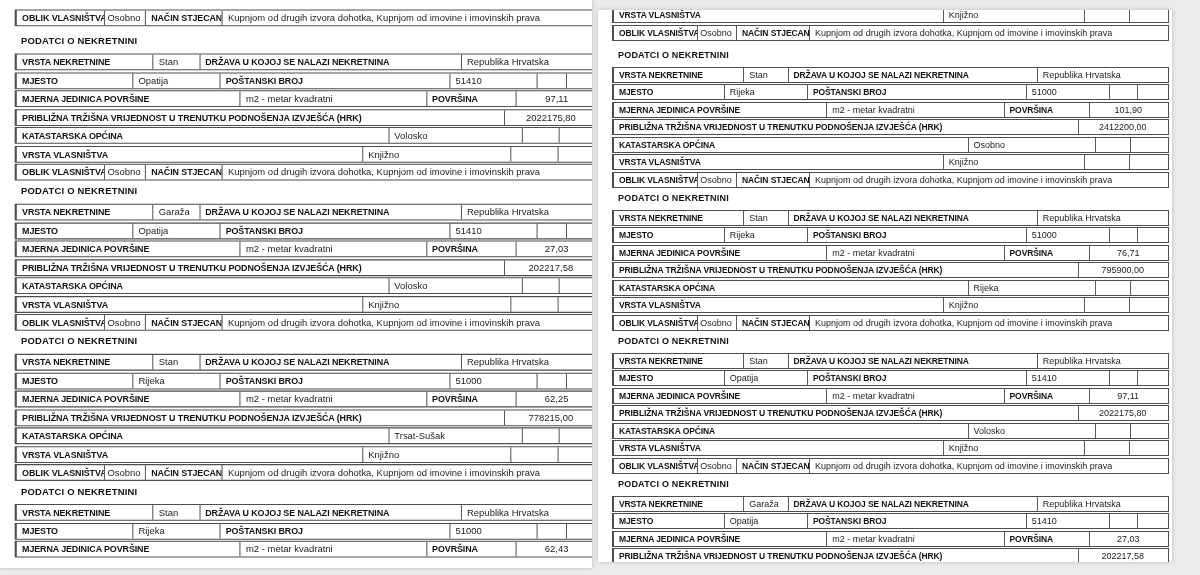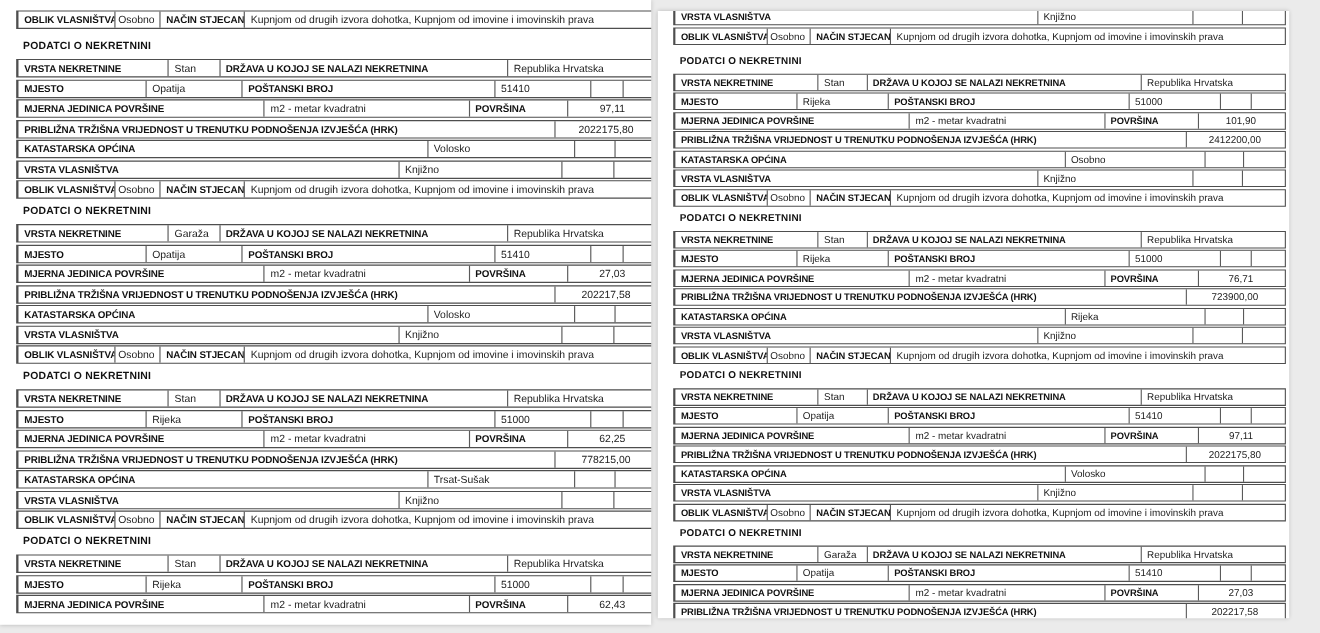--- a/index.html
+++ b/index.html
@@ -294,21 +294,21 @@
           <div class="cell" style="width: 5.5%;"></div>
         </div>
         <div class="row">
           <div class="cell label" style="width: 38.5%;">MJERNA JEDINICA POVRŠINE</div>
           <div class="cell" style="width: 32%;">m2 - metar kvadratni</div>
           <div class="cell label" style="width: 15.5%;">POVRŠINA</div>
           <div class="cell center" style="width: 14%;">76,71</div>
         </div>
         <div class="row">
           <div class="cell label" style="width: 84%;">PRIBLIŽNA TRŽIŠNA VRIJEDNOST U TRENUTKU PODNOŠENJA IZVJEŠĆA (HRK)</div>
-          <div class="cell center" style="width: 16%;">723900,00</div>
+          <div class="cell center" style="width: 16%;">795900,00</div>
         </div>
         <div class="row">
           <div class="cell label" style="width: 64%;">KATASTARSKA OPĆINA</div>
           <div class="cell" style="width: 23%;">Rijeka</div>
           <div class="cell" style="width: 6.3%;"></div>
           <div class="cell" style="width: 6.7%;"></div>
         </div>
         <div class="row">
           <div class="cell label" style="width: 59.5%;">VRSTA VLASNIŠTVA</div>
           <div class="cell" style="width: 25.5%;">Knjižno</div>

